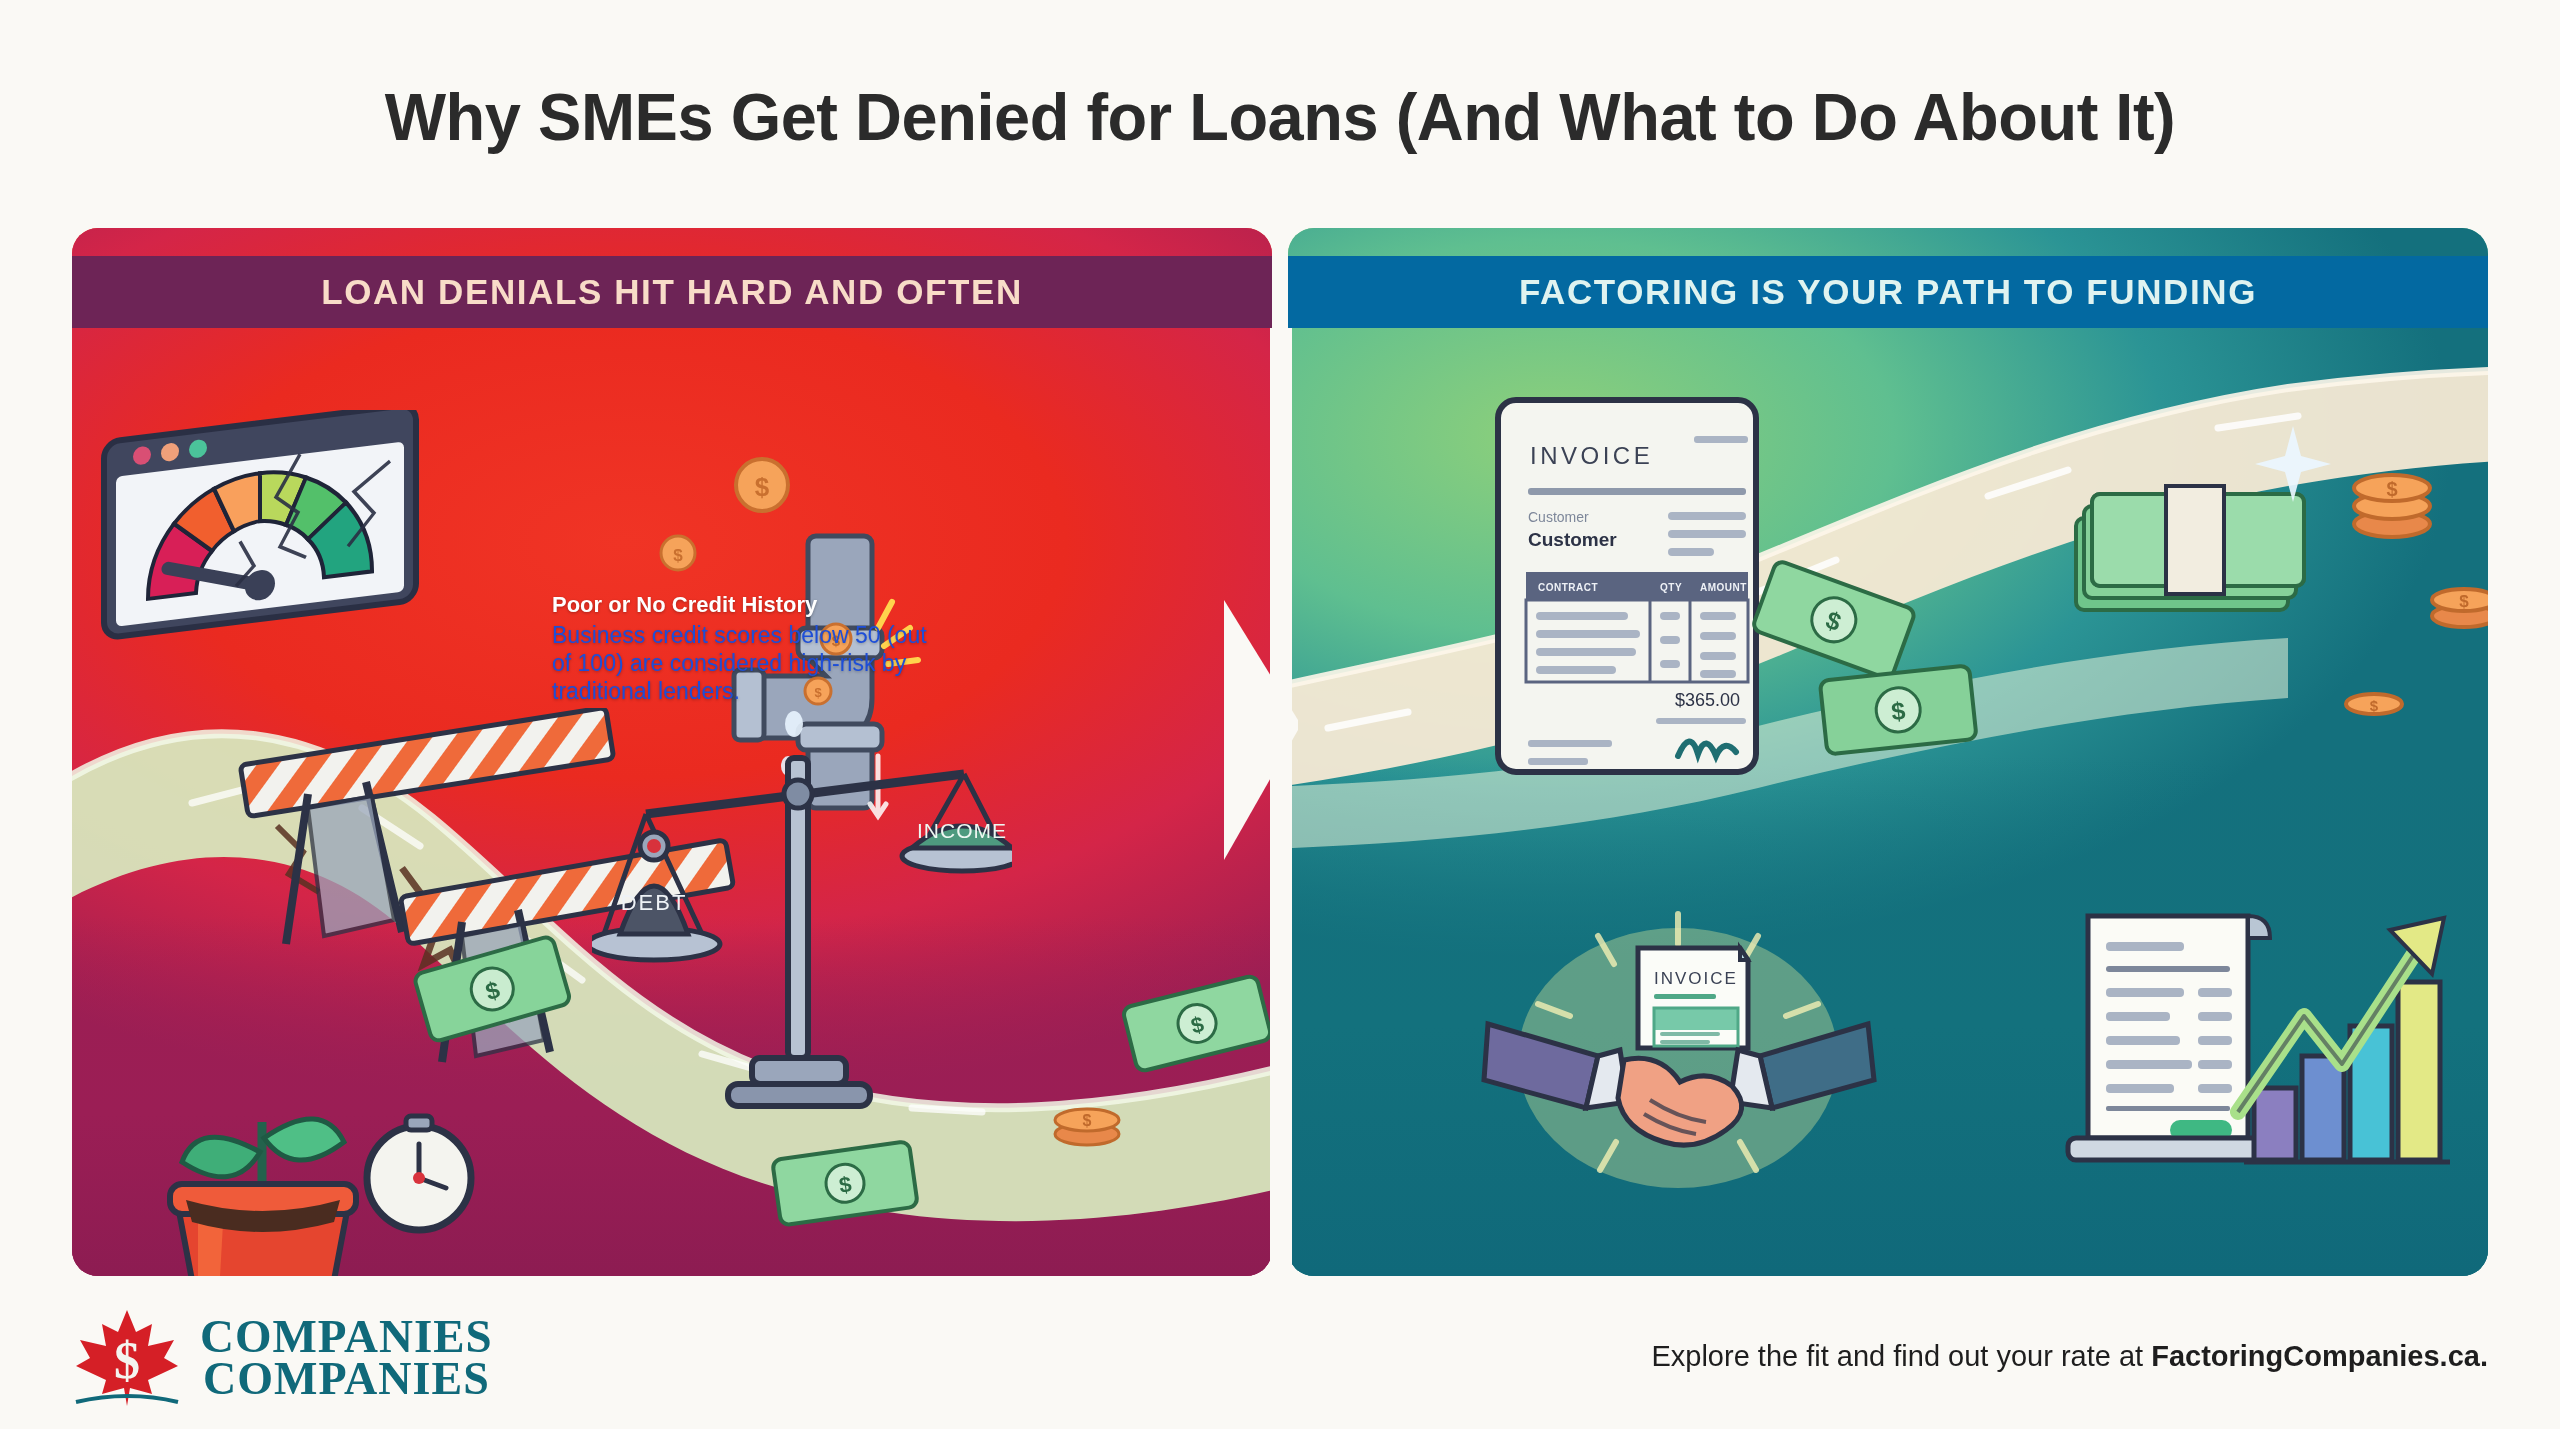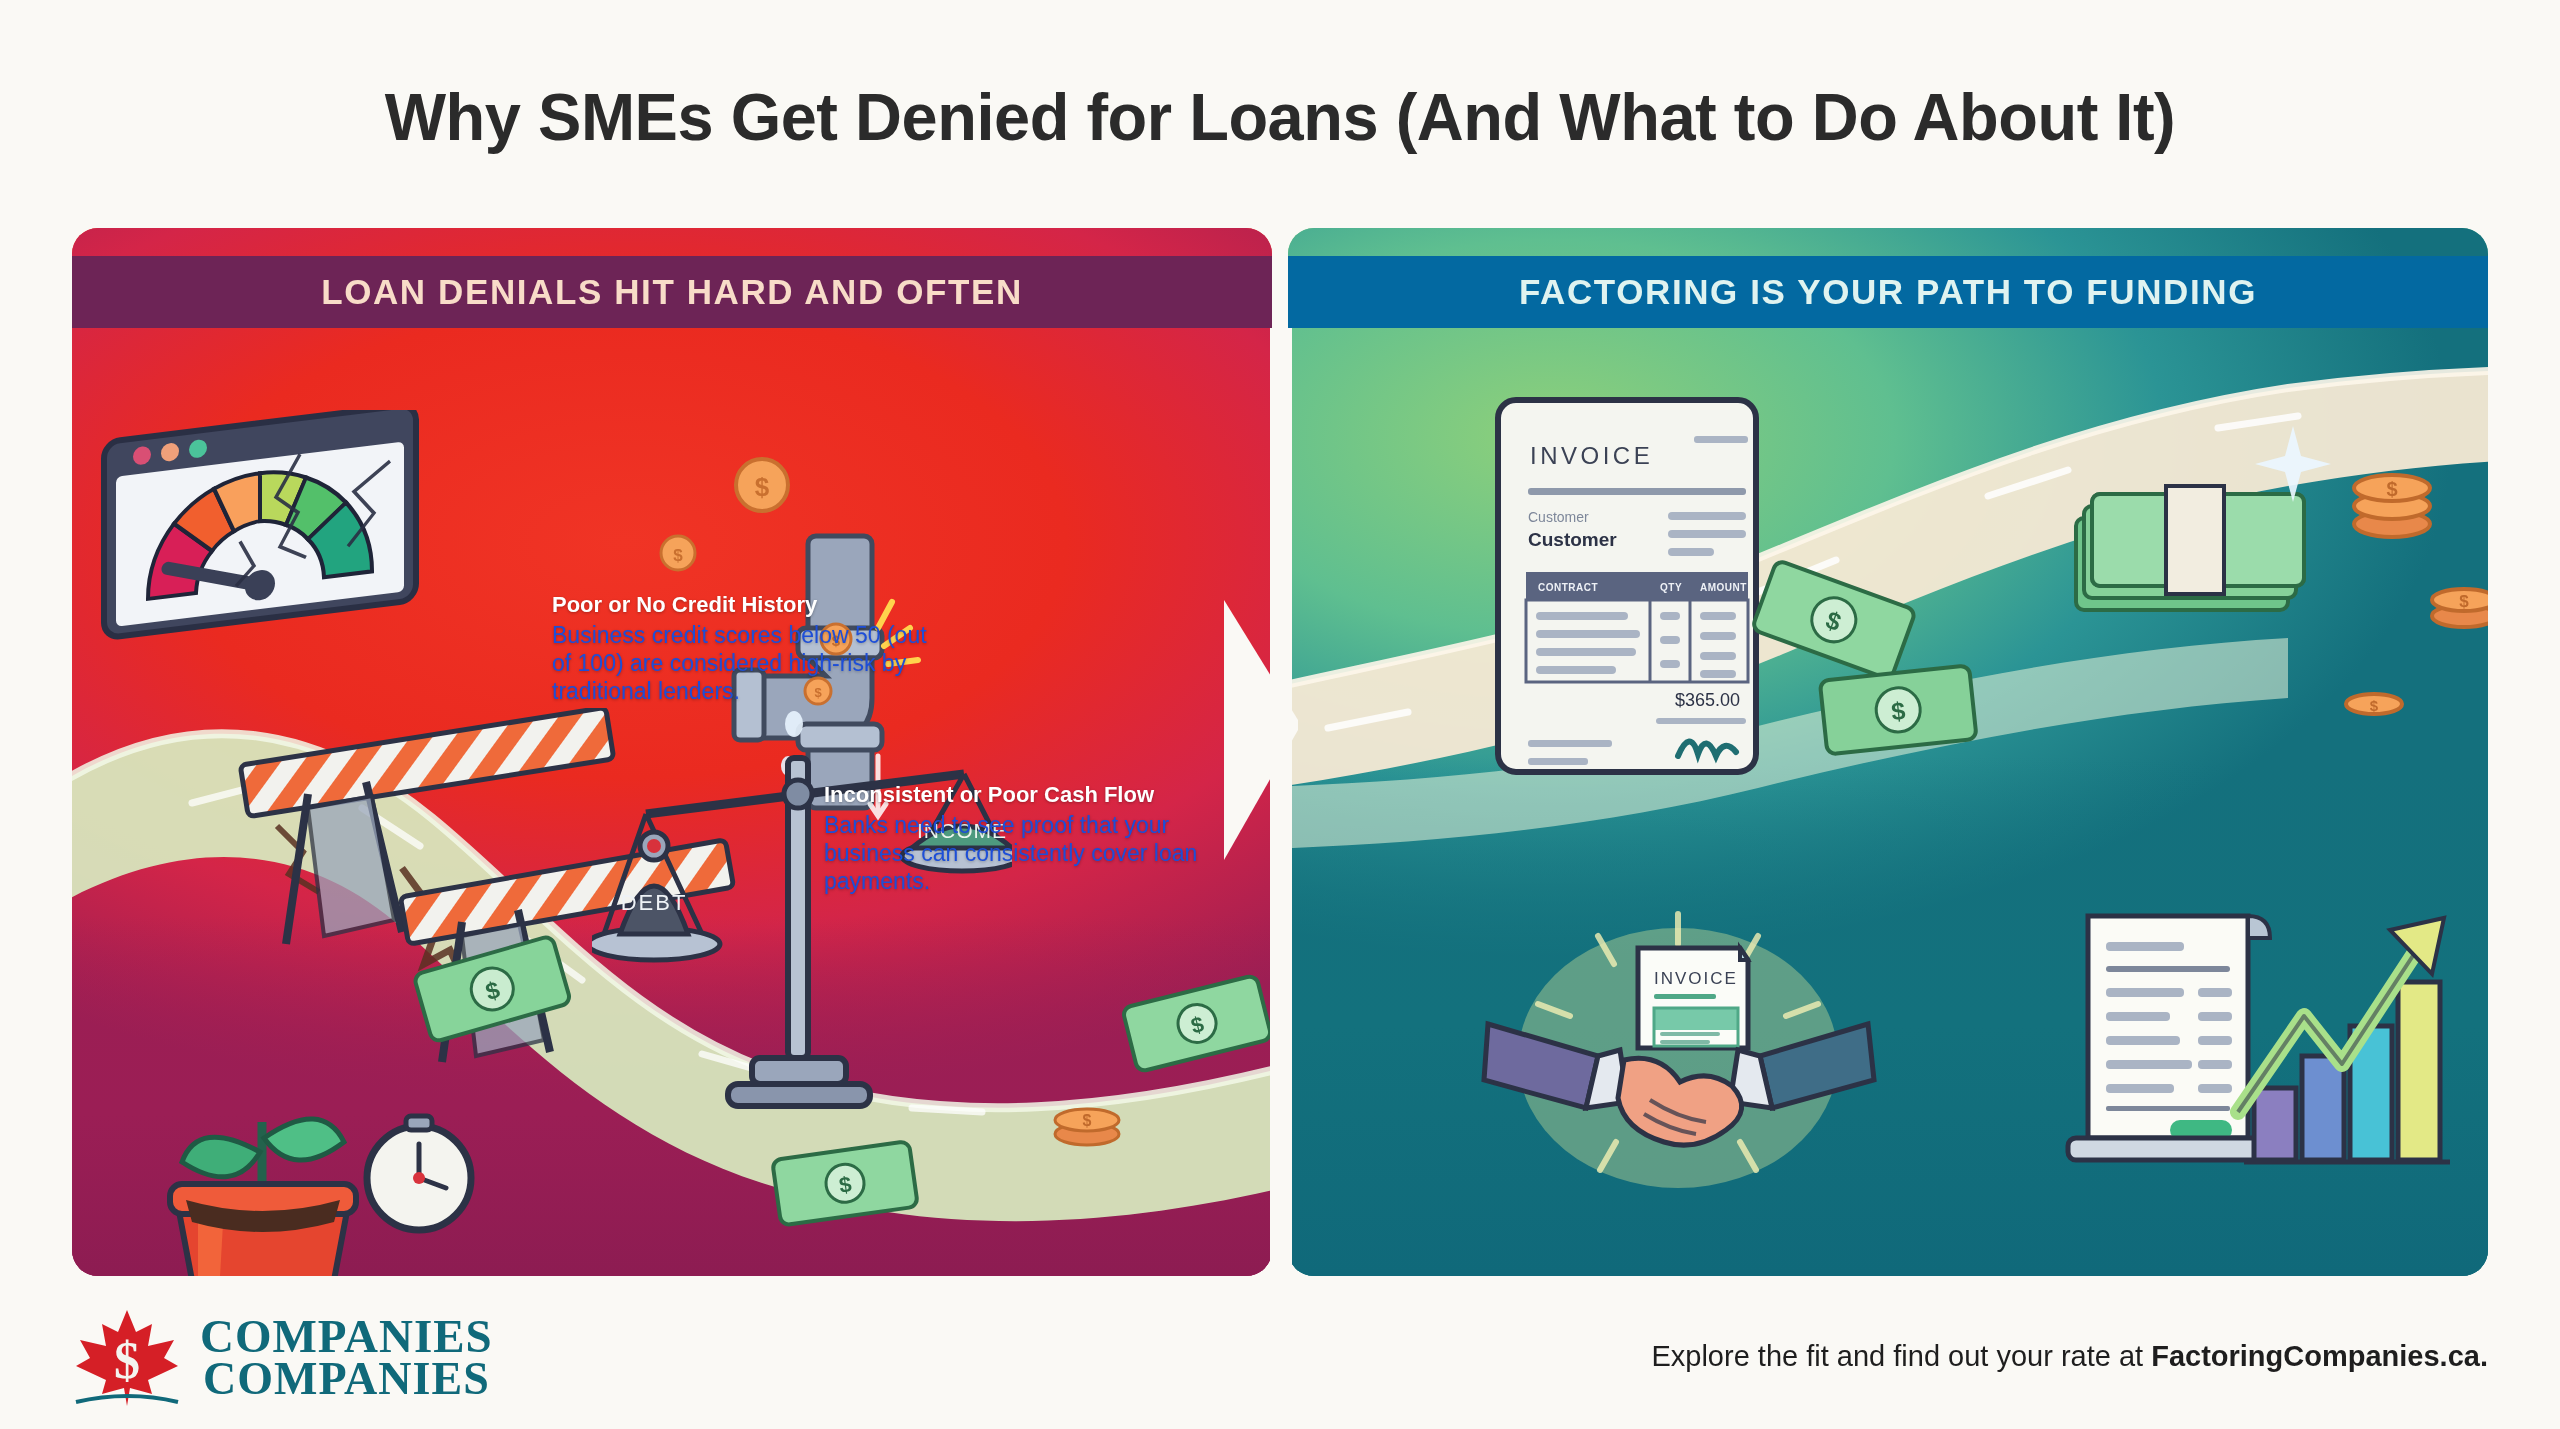--- a/index.html
+++ b/index.html
@@ -286,24 +286,20 @@
     <svg class="ill" style="left:960px; top:840px;" width="110" height="90" viewBox="0 0 110 90">
       <ellipse cx="55" cy="66" rx="32" ry="11" fill="#e8884a" stroke="#c06a2c" stroke-width="3"></ellipse>
       <ellipse cx="55" cy="52" rx="32" ry="11" fill="#f6a35a" stroke="#c06a2c" stroke-width="3"></ellipse>
       <text x="55" y="58" font-size="16" font-weight="bold" fill="#c06a2c" text-anchor="middle" font-family="Liberation Sans, sans-serif">$</text>
     </svg>
 
     <div class="tb tb-credit">
       <h3>Poor or No Credit History</h3>
       <p>Business credit scores below 50 (out of 100) are considered high-risk by traditional lenders.</p>
     </div>
-    <div class="tb tb-cashflow">
-      <h3>Inconsistent or Poor Cash Flow</h3>
-      <p>Banks need to see proof that your business can consistently cover loan payments.</p>
-    </div>
 
     <div class="panel-band band-left">
       <span>LOAN DENIALS HIT HARD AND OFTEN</span>
     </div>
   </div>
 
   <div class="panel panel-right">
     <div class="panel-body right-bg"></div>
 
     <svg class="road" viewBox="0 0 1200 1048" preserveAspectRatio="none">

